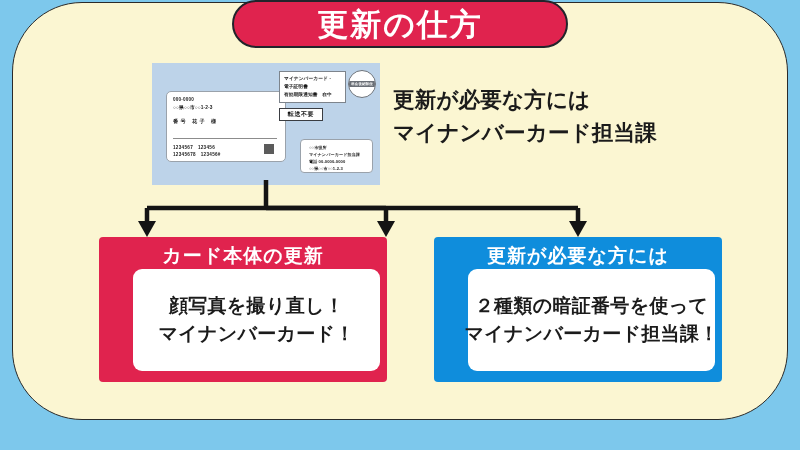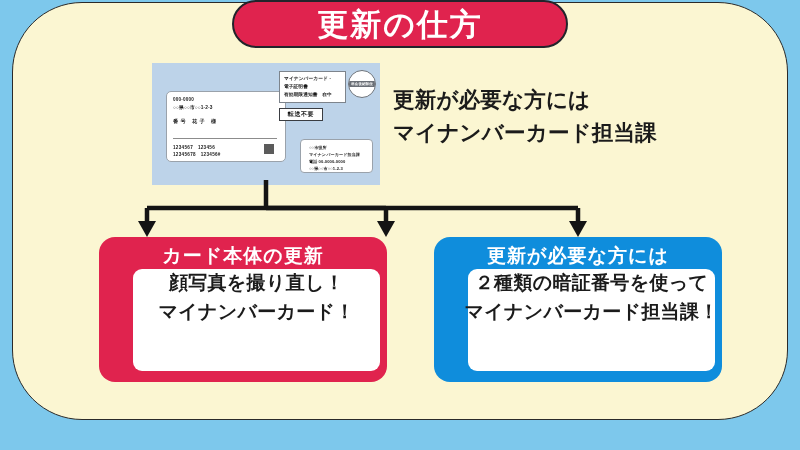--- a/index.html
+++ b/index.html
@@ -237,21 +237,21 @@
     width: 800px;
     height: 62px;
   }
 
   
   .box {
     position: absolute;
     top: 237px;
     width: 288px;
     height: 145px;
-    border-radius: 16px;
+    border-radius: 4px;
     box-sizing: border-box;
     padding: 4px 7px 7px 7px;
   }
   .box-left  { left: 99px;  background: #e0234e; }
   .box-right { left: 434px; background: #0f8ddc; }
 
   .box-header {
     height: 28px;
     display: flex;
     align-items: center;
@@ -263,21 +263,21 @@
     line-height: 1;
     white-space: nowrap;
   }
   .box-body {
     height: 102px;
     background: #ffffff;
     border-radius: 9px;
     display: flex;
     flex-direction: column;
     align-items: center;
-    justify-content: flex-start;
+    justify-content: center;
     margin-left: 27px;
   }
   .box-body-line {
     color: #1b1b1b;
     font-size: 19px;
     font-weight: bold;
     line-height: 1.5;
     letter-spacing: 0.3px;
     white-space: nowrap;
   }

